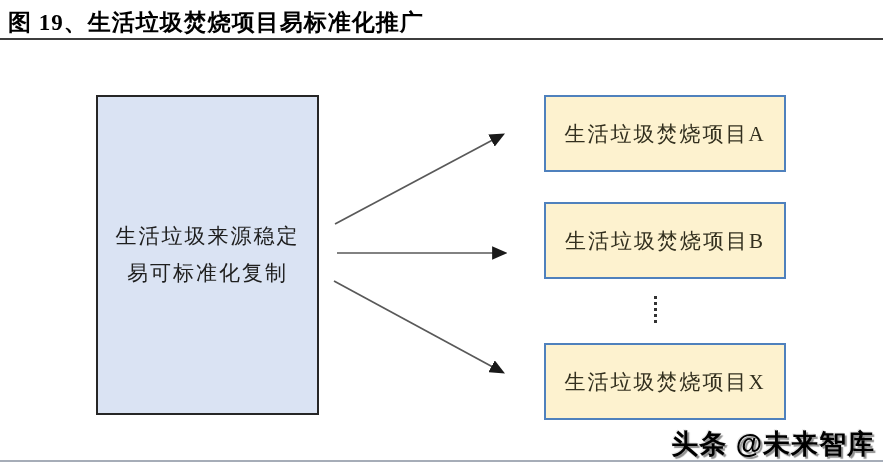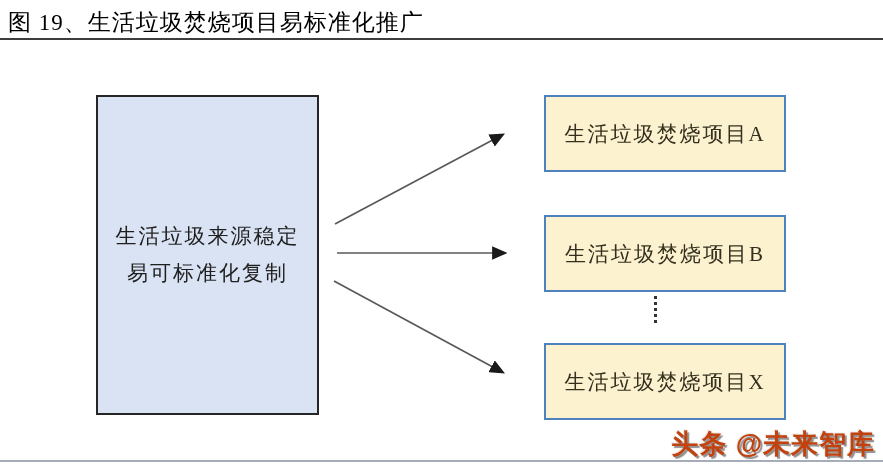--- a/index.html
+++ b/index.html
@@ -16,21 +16,21 @@
   *{margin:0;padding:0;box-sizing:border-box;}
   body{background:#ffffff;font-family:"Liberation Serif","DejaVu Serif",serif;}
   .canvas{
     position:relative;
     width:883px;height:466px;
     background:#ffffff;
     overflow:hidden;
   }
   .figure-title{
     position:absolute;left:8px;top:7px;
-    font-size:23px;font-weight:normal;color:#000;
+    font-size:23px;font-weight:bold;color:#000;
     letter-spacing:1px;white-space:nowrap;
   }
   .title-rule{
     position:absolute;left:0;top:38px;
     width:883px;height:2px;background:var(--title-rule);
   }
   .bottom-rule{
     position:absolute;left:0;top:460px;
     width:883px;height:2px;background:var(--bottom-rule);
   }
@@ -52,35 +52,35 @@
     background:var(--target-fill);
     border:2px solid var(--target-border);
     display:flex;align-items:center;justify-content:center;
     text-align:center;
   }
   .target-box .label{
     font-size:21px;color:#33301f;
     letter-spacing:2px;white-space:nowrap;
   }
   .target-a{top:95px;}
-  .target-b{top:215px;}
+  .target-b{top:202px;}
   .target-x{top:335px;margin-top:8px;}
   .ellipsis-dots{
     position:absolute;left:654px;top:296px;
     width:3px;height:30px;
     background:repeating-linear-gradient(to bottom,#333 0 3px,transparent 3px 6px);
   }
   .arrows-layer{
     position:absolute;left:0;top:0;width:883px;height:466px;
     pointer-events:none;
   }
   .watermark{
     position:absolute;right:8px;top:426px;
     font-size:27px;font-weight:bold;
-    color:#c2410c;
+    color:#000000;
     text-shadow:2px 2px 1px #8f8f8f,-1px -1px 0 #e9e9e9;
     letter-spacing:1px;white-space:nowrap;
     font-family:"Liberation Sans","DejaVu Sans",sans-serif;
   }
 </style>
 </head>
 <body>
 
 <div class="canvas">
 

